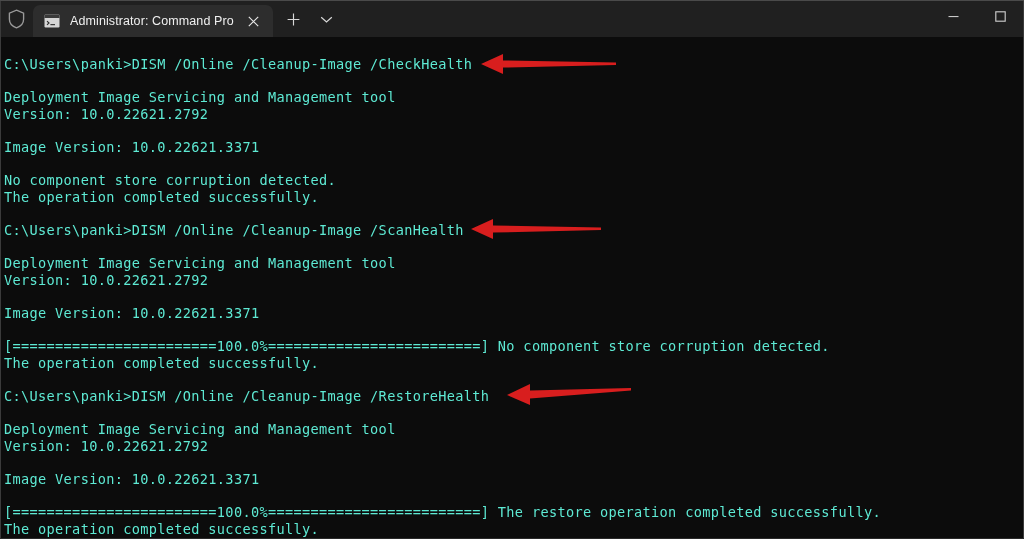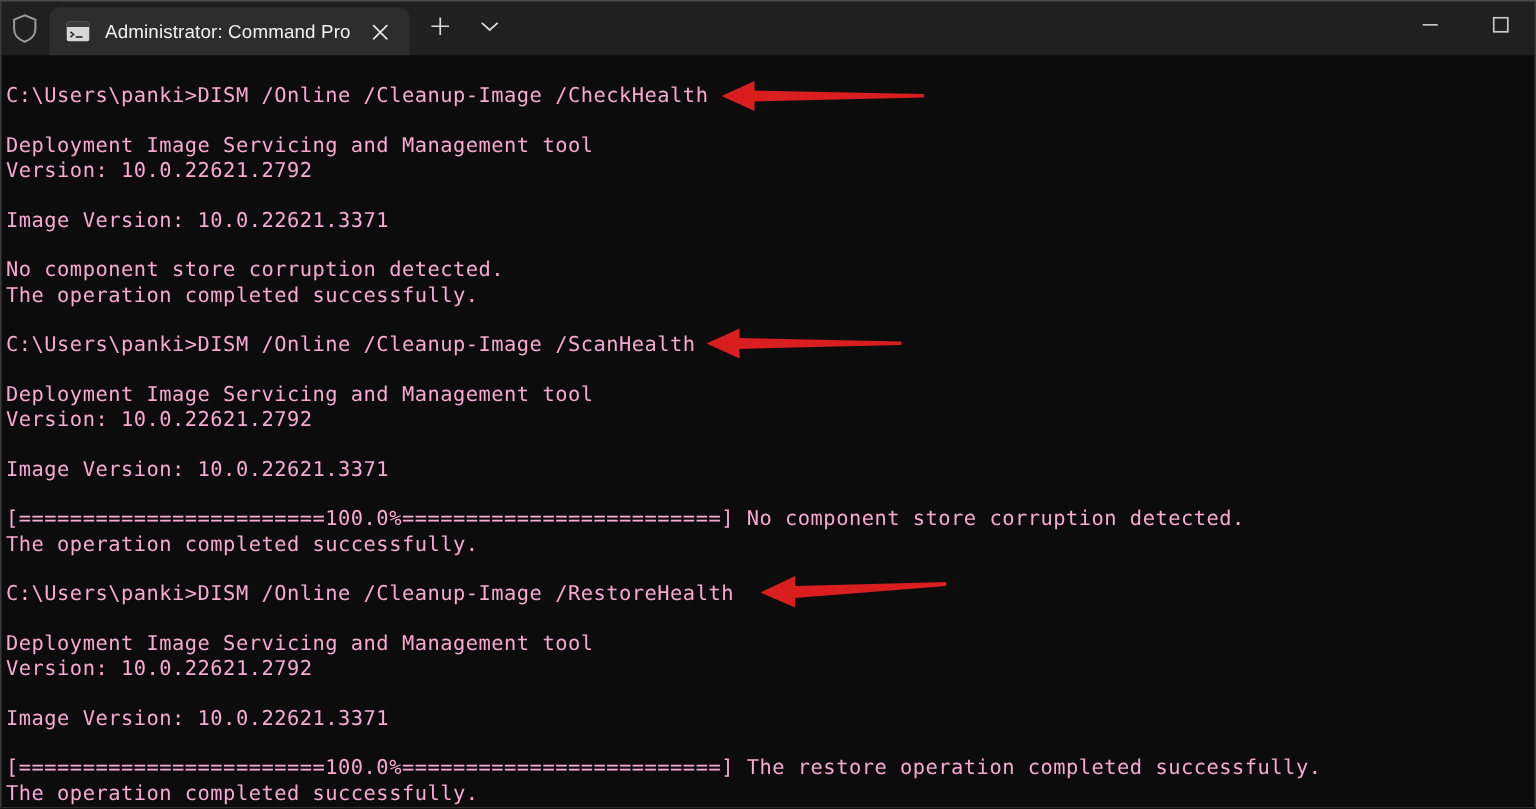--- a/index.html
+++ b/index.html
@@ -39,21 +39,21 @@
     height: 37px;
     display: flex;
     align-items: center;
     justify-content: center;
     flex: 0 0 auto;
   }
   #shield-slot svg { display: block; }
 
   #tabstrip {
     display: flex;
-    align-items: center;
+    align-items: flex-end;
     height: 37px;
     flex: 1 1 auto;
     min-width: 0;
   }
 
   .tab {
     height: 32px;
     margin-top: 5px;
     background: #2d2d2d;
     border-radius: 7px 7px 0 0;
@@ -131,21 +131,21 @@
     width: 1024px;
     height: 502px;
     background: #0c0c0c;
     box-sizing: border-box;
     padding: 19px 0 0 4px;
     overflow: hidden;
   }
 
   #console-text {
     margin: 0;
-    color: #f9a8d4;
+    color: #5eead4;
     font-family: "DejaVu Sans Mono", "Liberation Mono", monospace;
     font-size: 13.6px;
     line-height: 16.6px;
     letter-spacing: 0.33px;
     white-space: pre;
   }
 
   
   #edge-left, #edge-right, #edge-top, #edge-bottom {
     position: absolute;

